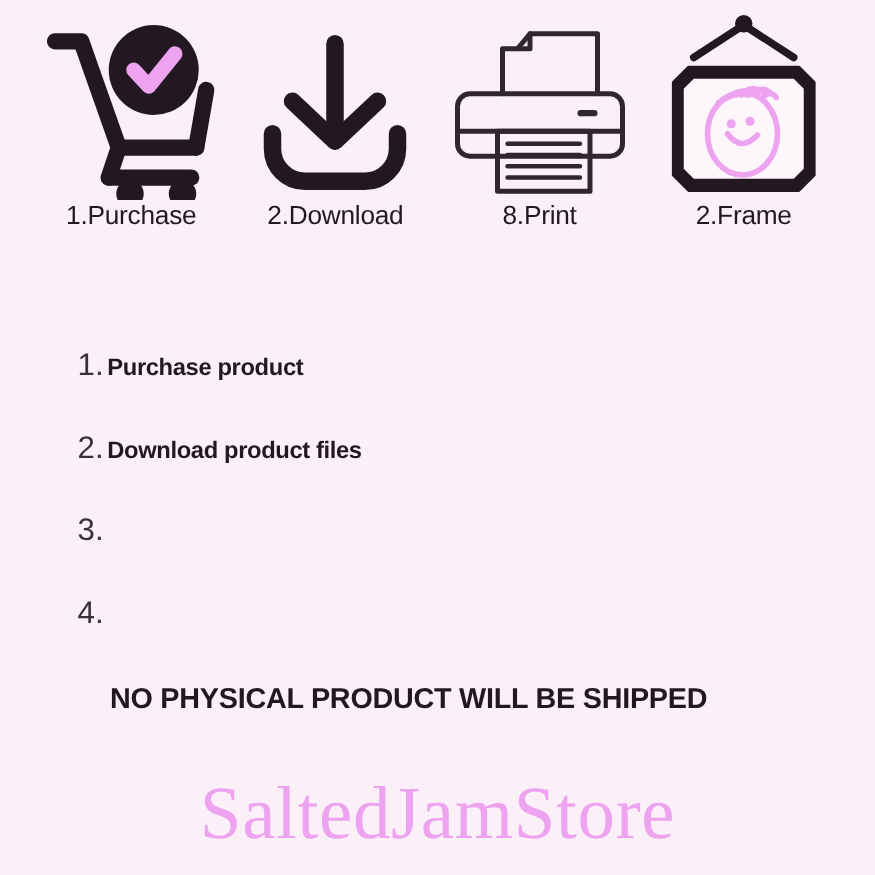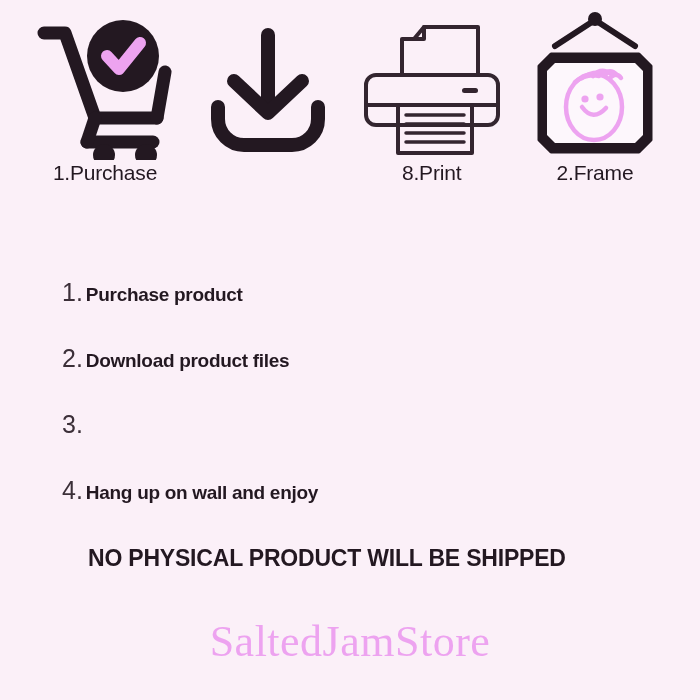--- a/index.html
+++ b/index.html
@@ -98,21 +98,21 @@
   }
 
   
   .brand {
     position: absolute;
     left: 0;
     top: 620px;
     width: 700px;
     text-align: center;
     font-family: "Liberation Serif", serif;
-    font-size: 44px;
+    font-size: 60px;
     font-weight: 400;
     color: #EDA3F0;
     letter-spacing: 0.5px;
     line-height: 1;
   }
 </style>
 </head>
 <body>
 
 <div class="page">
@@ -142,20 +142,21 @@
     <div class="step">
       <div class="step-icon">
         <svg width="132" height="132" viewBox="0 0 132 132">
           <g fill="none" stroke="#231821" stroke-width="14" stroke-linecap="round" stroke-linejoin="round">
             <path d="M66 14 V88"></path>
             <path d="M32 60 L66 92 L100 60"></path>
             <path d="M16 86 V98 A26 26 0 0 0 42 124 H90 A26 26 0 0 0 116 98 V86"></path>
           </g>
         </svg>
       </div>
+      <div class="step-label">2.Download</div>
     </div>
 
     <div class="step">
       <div class="step-icon">
         <svg width="140" height="140" viewBox="0 0 140 140">
           <g fill="none" stroke="#33252F" stroke-width="4" stroke-linejoin="round" stroke-linecap="round">
 
             <path d="M40 58 V22 H52 L62 10 H116 V58"></path>
             <path d="M62 10 V22 H52"></path>
 
@@ -218,21 +219,20 @@
       <span class="list-num">2.</span>
       <span class="list-text">Download product files</span>
     </div>
 
     <div class="list-item">
       <span class="list-num">3.</span>
     </div>
 
     <div class="list-item">
       <span class="list-num">4.</span>
-      <span class="list-text">Hang up on wall and enjoy</span>
     </div>
 
   </div>
 
   <div class="notice">NO PHYSICAL PRODUCT WILL BE SHIPPED</div>
 
   <div class="brand">SaltedJamStore</div>
 
 </div>
 

